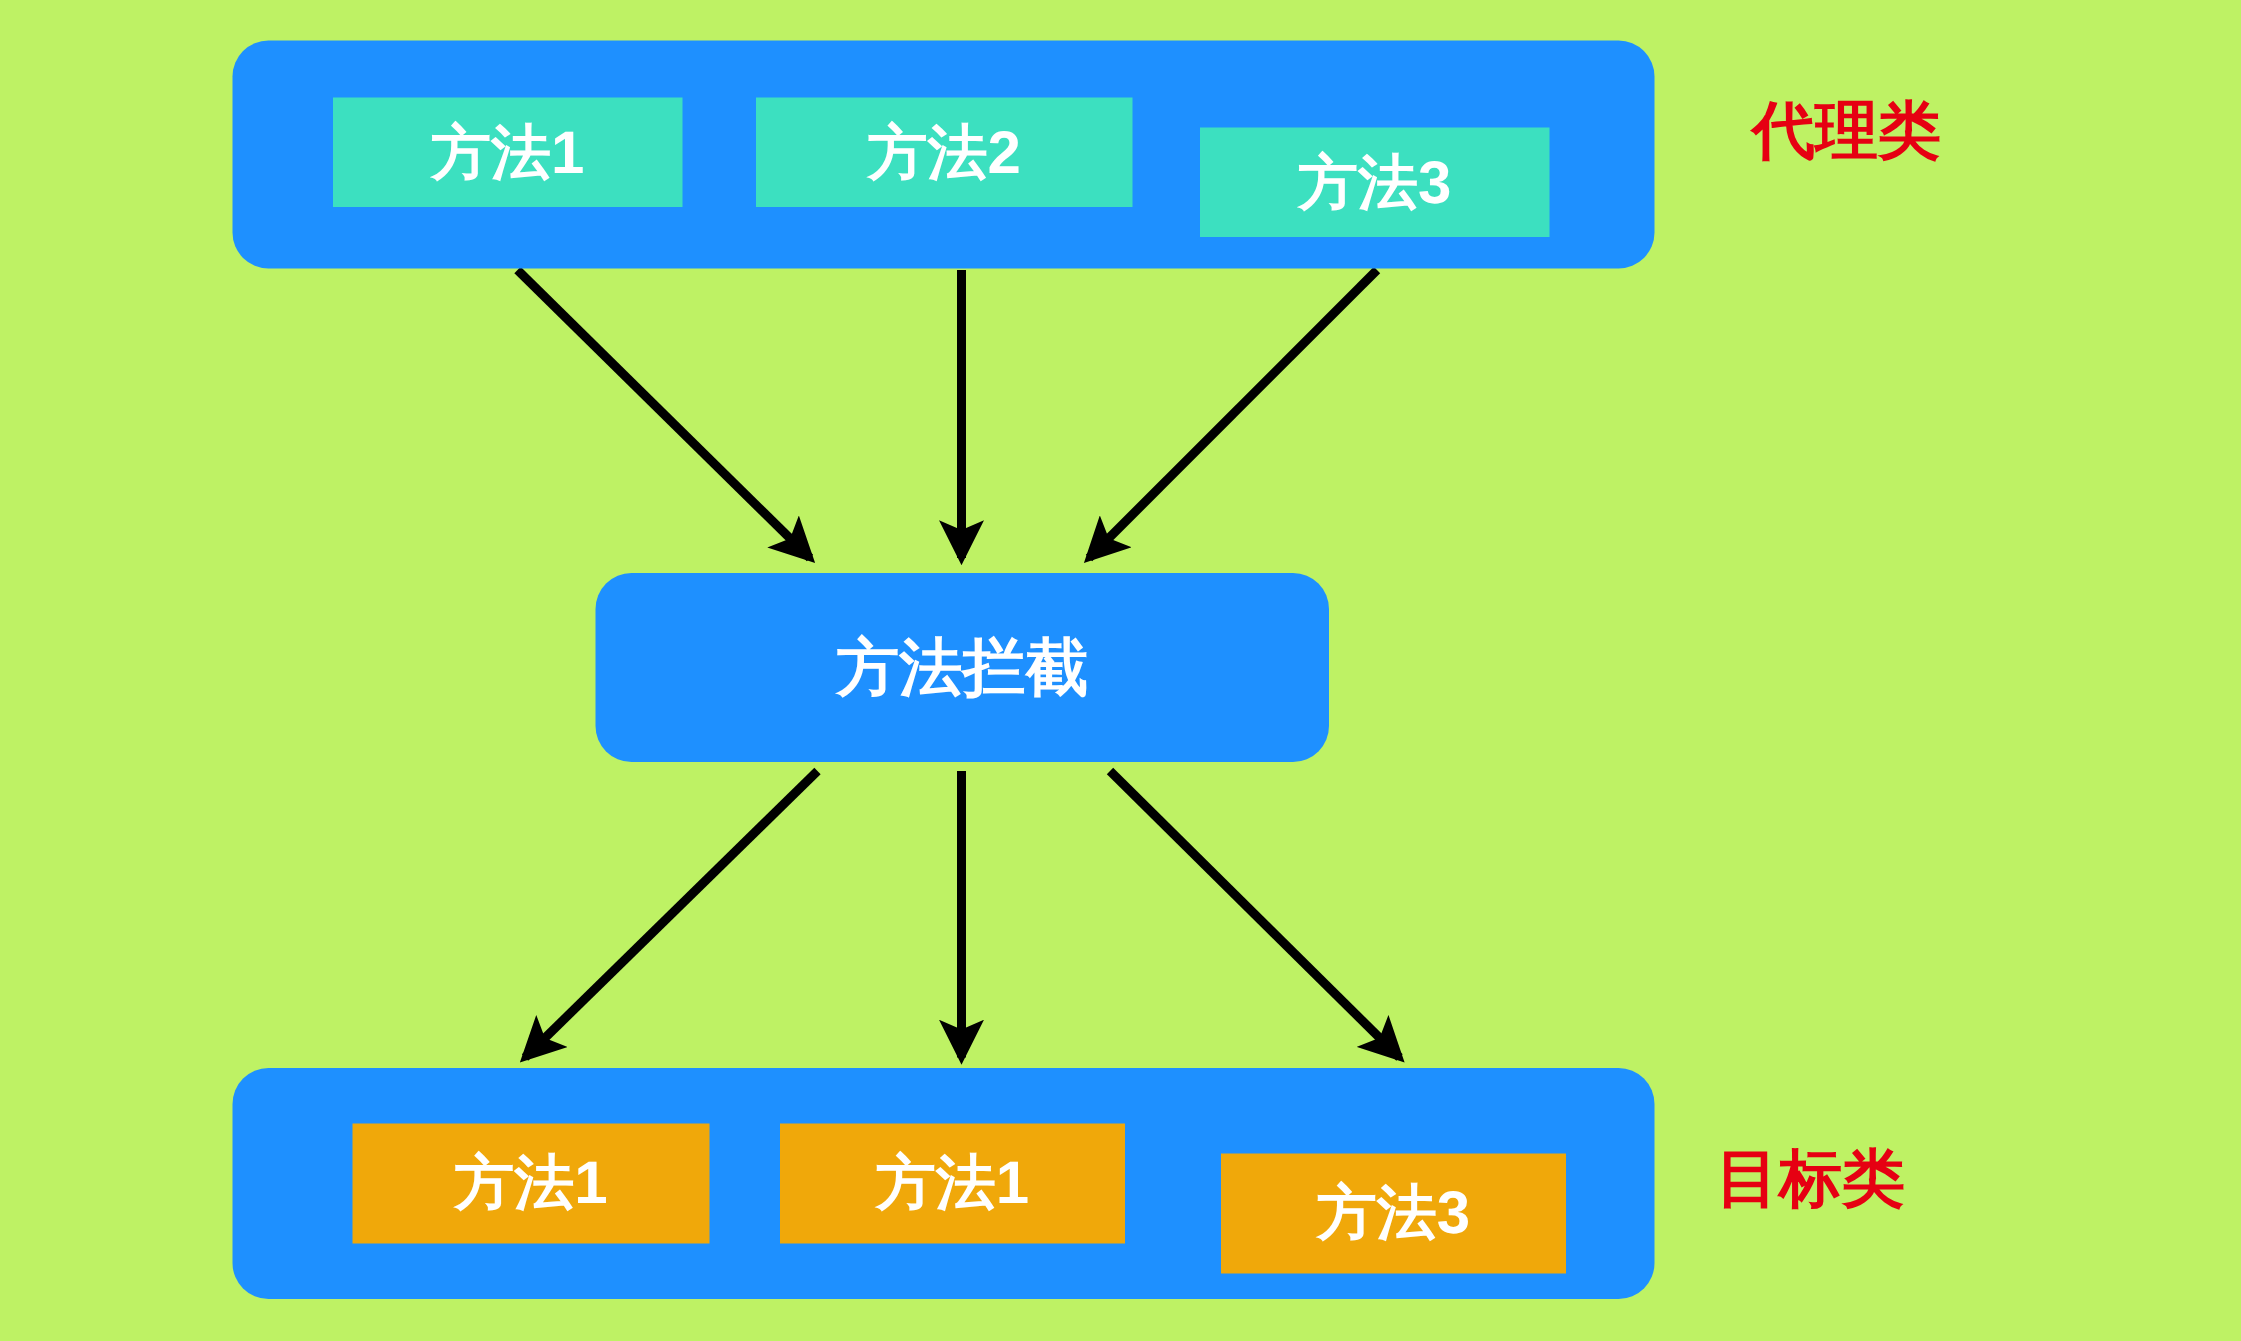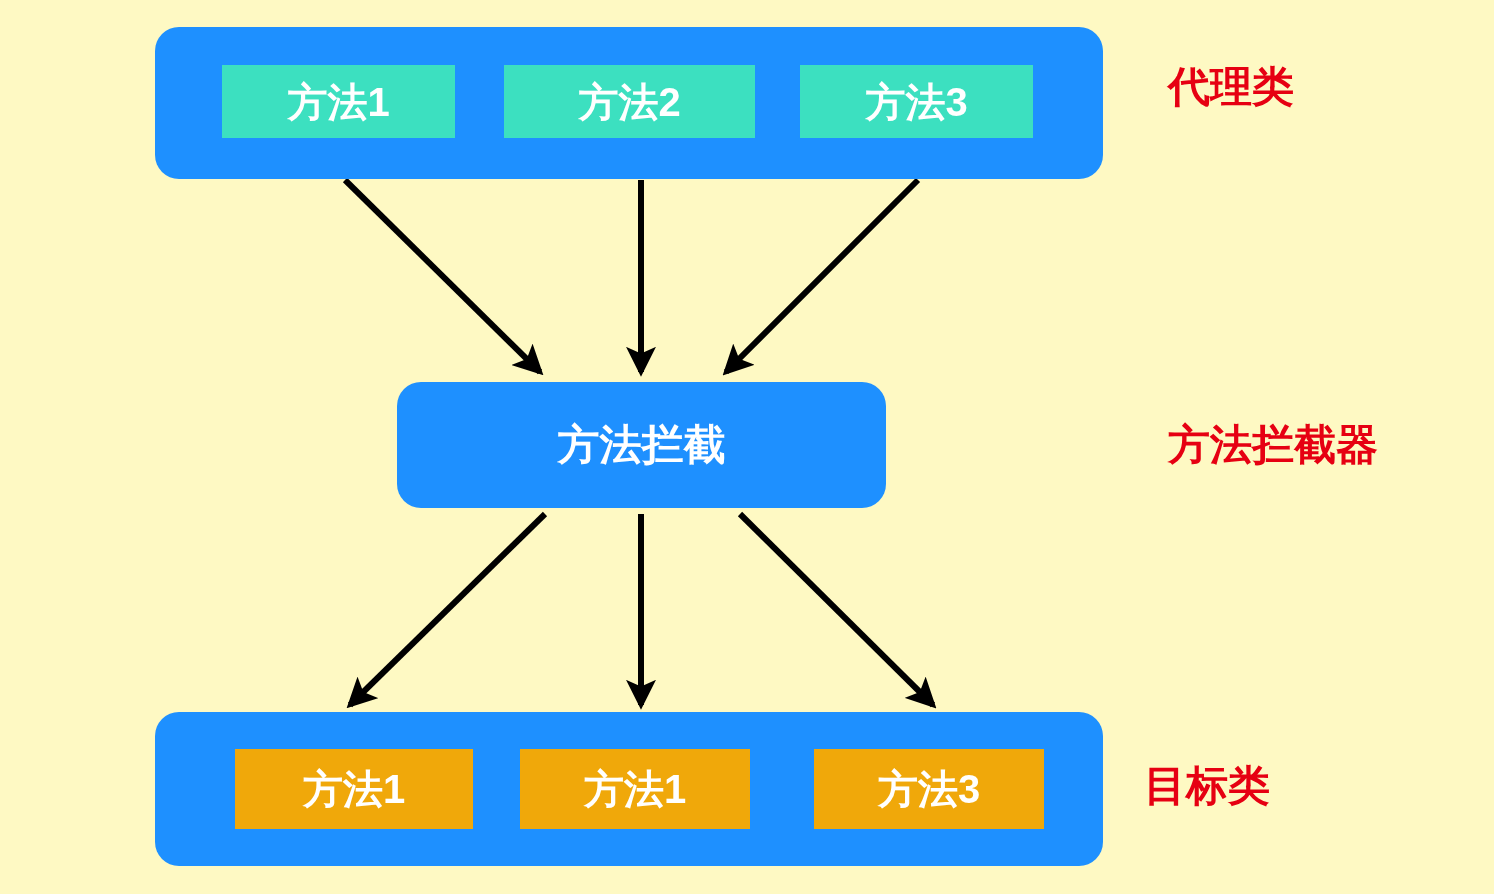--- a/index.html
+++ b/index.html
@@ -10,21 +10,21 @@
   body {
     width: 1494px;
     height: 894px;
     font-family: "Liberation Sans", "DejaVu Sans", sans-serif;
     overflow: hidden;
   }
   #stage {
     position: relative;
     width: 1494px;
     height: 894px;
-    background: #fef9c3;
+    background: #bef264;
   }
   #arrow-layer {
     position: absolute;
     left: 0;
     top: 0;
     width: 1494px;
     height: 894px;
     pointer-events: none;
   }
 
@@ -59,21 +59,21 @@
     font-size: 40px;
     letter-spacing: 0px;
     line-height: 1;
     box-sizing: border-box;
   }
   .chip-proxy { background: #3ce0c0; }
   .chip-target { background: #f0a80a; }
 
   .chip-col-1 { left: 67px; width: 233px; }
   .chip-col-2 { left: 349px; width: 251px; }
-  .chip-col-3 { left: 645px; width: 233px; }
+  .chip-col-3 { left: 645px; width: 233px; margin-top: 20px; }
 
   #proxy-class-panel .method-chip { top: 38px; height: 73px; }
   #target-class-panel .method-chip { top: 37px; height: 80px; }
 
   #target-class-panel .chip-col-1 { left: 80px; width: 238px; }
   #target-class-panel .chip-col-2 { left: 365px; width: 230px; }
   #target-class-panel .chip-col-3 { left: 659px; width: 230px; }
 
   
   #interceptor-box {
@@ -139,16 +139,15 @@
 
   <div id="interceptor-box">方法拦截</div>
 
   <div id="target-class-panel" class="group-panel">
     <div class="method-chip chip-target chip-col-1">方法1</div>
     <div class="method-chip chip-target chip-col-2">方法1</div>
     <div class="method-chip chip-target chip-col-3">方法3</div>
   </div>
 
   <div id="label-proxy-class" class="side-label">代理类</div>
-  <div id="label-interceptor" class="side-label">方法拦截器</div>
   <div id="label-target-class" class="side-label">目标类</div>
 
 </div>
 
 </body></html>

